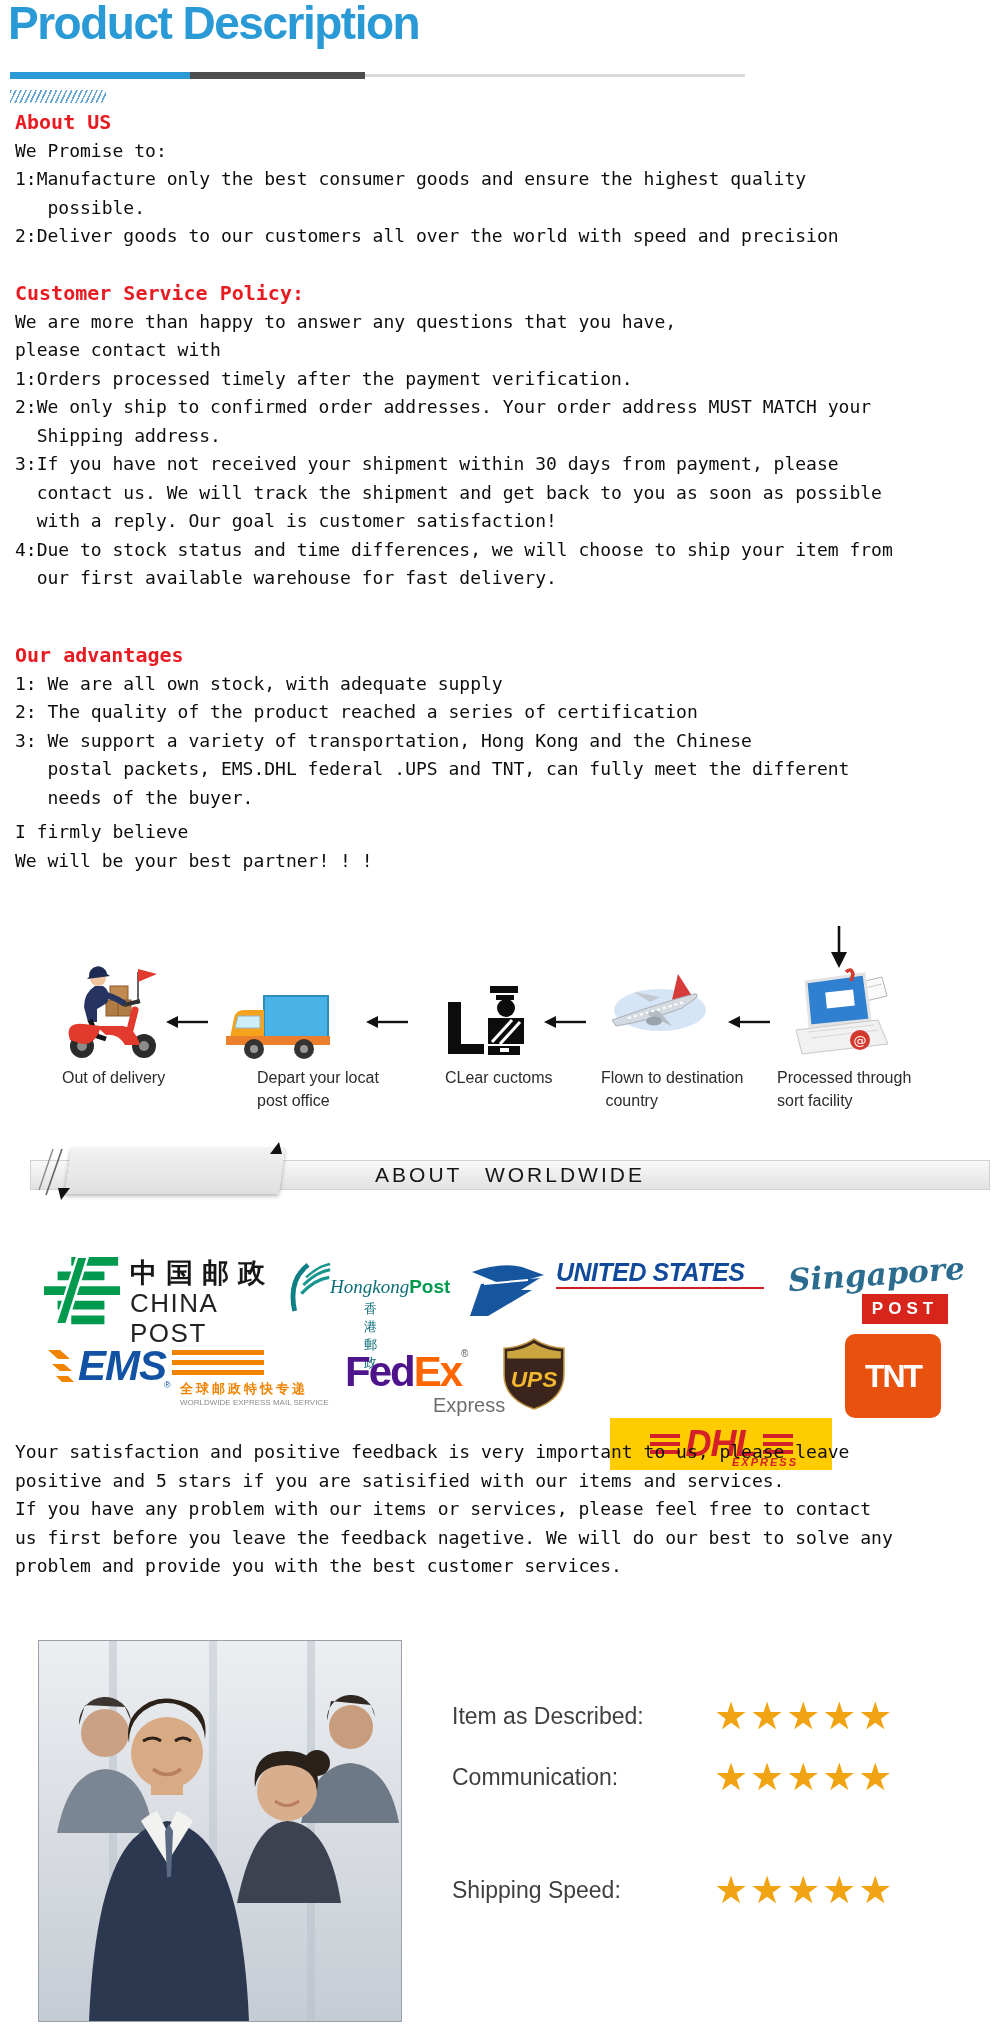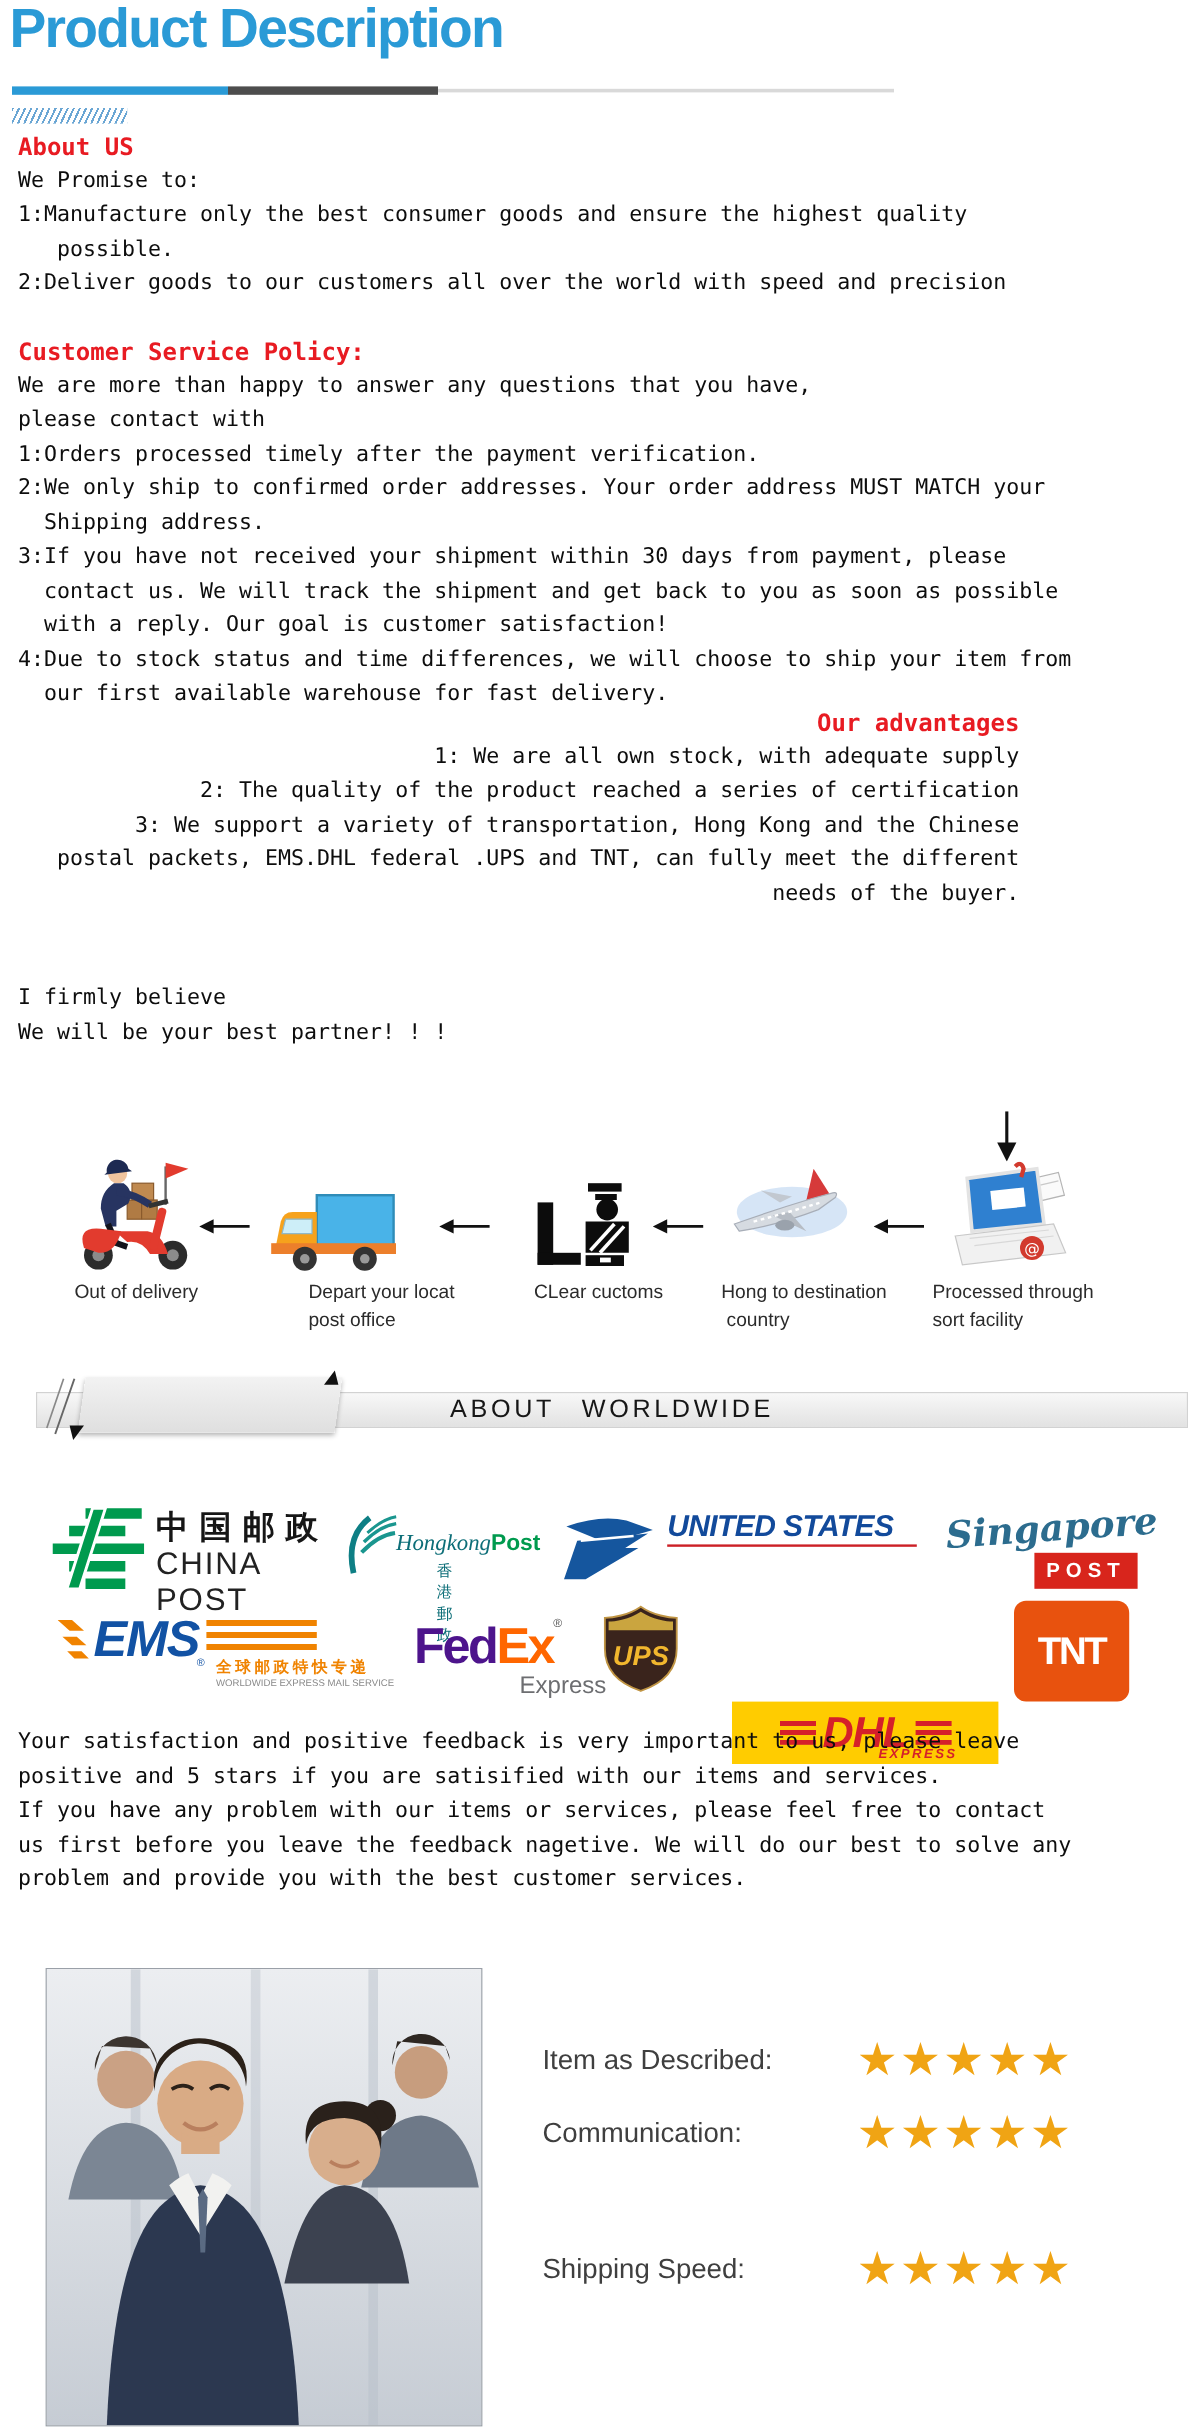--- a/index.html
+++ b/index.html
@@ -111,21 +111,21 @@
 1:Orders processed timely after the payment verification.
 2:We only ship to confirmed order addresses. Your order address MUST MATCH your
   Shipping address.
 3:If you have not received your shipment within 30 days from payment, please
   contact us. We will track the shipment and get back to you as soon as possible
   with a reply. Our goal is customer satisfaction!
 4:Due to stock status and time differences, we will choose to ship your item from
   our first available warehouse for fast delivery.</div>
   </div>
 
-  <div class="tblock" style="top:588px;text-align:right;">
+  <div class="tblock" style="top:641px;">
     <div class="rh">Our advantages</div>
     <div class="mono">1: We are all own stock, with adequate supply
 2: The quality of the product reached a series of certification
 3: We support a variety of transportation, Hong Kong and the Chinese
    postal packets, EMS.DHL federal .UPS and TNT, can fully meet the different
    needs of the buyer.</div>
   </div>
 
   <div class="tblock" style="top:818px;">
     <div class="mono">I firmly believe
@@ -245,21 +245,21 @@
       <line x1="26" y1="70" x2="92" y2="62" stroke="#d8d8d8"></line>
       <circle cx="74" cy="72" r="10" fill="#d23a2e"></circle>
       <text x="74" y="77" text-anchor="middle" font-size="13" fill="#fff" font-family="DejaVu Sans,sans-serif">@</text>
     </svg>
   </div>
 
   <div class="cap" style="left:62px;">Out of delivery</div>
   <div class="cap" style="left:257px;">Depart your locat
 post office</div>
   <div class="cap" style="left:445px;">CLear cuctoms</div>
-  <div class="cap" style="left:601px;">Hong to destination
+  <div class="cap" style="left:601px;">Flown to destination
  country</div>
   <div class="cap" style="left:777px;">Processed through
 sort facility</div>
 
   <div class="banner-bar"></div>
   <div class="banner-tab"></div>
   <div class="tri-up"></div>
   <div class="tri-down"></div>
   <div class="v-mark">
     <svg width="32" height="52" viewBox="0 0 32 52">

